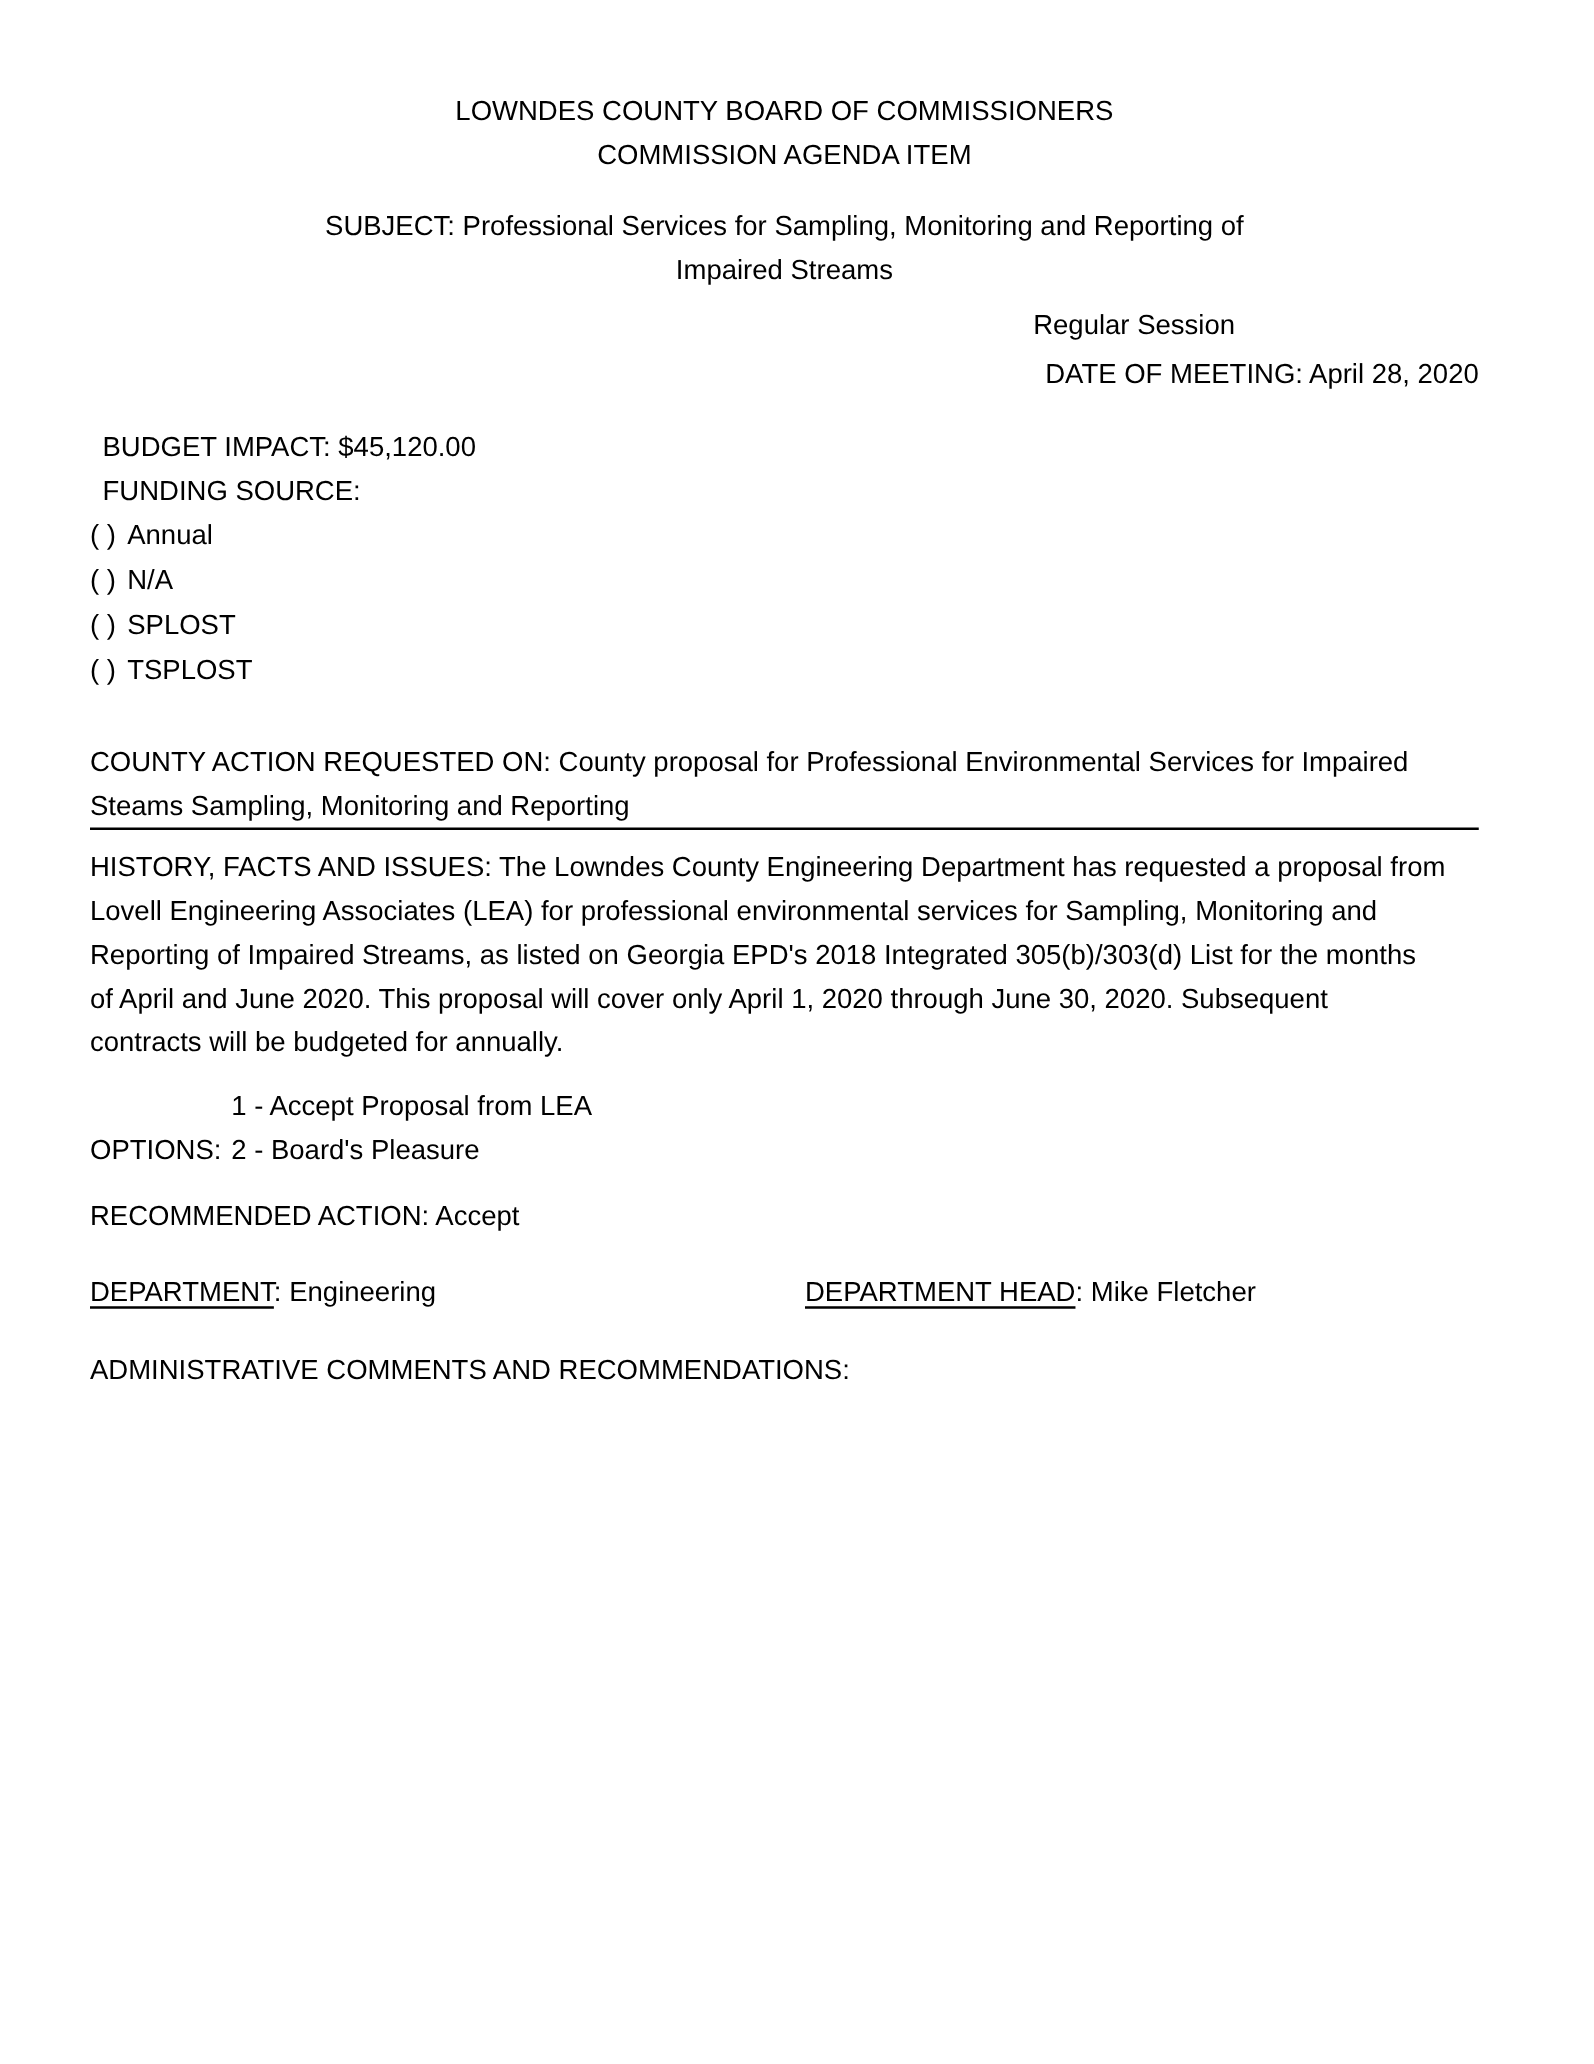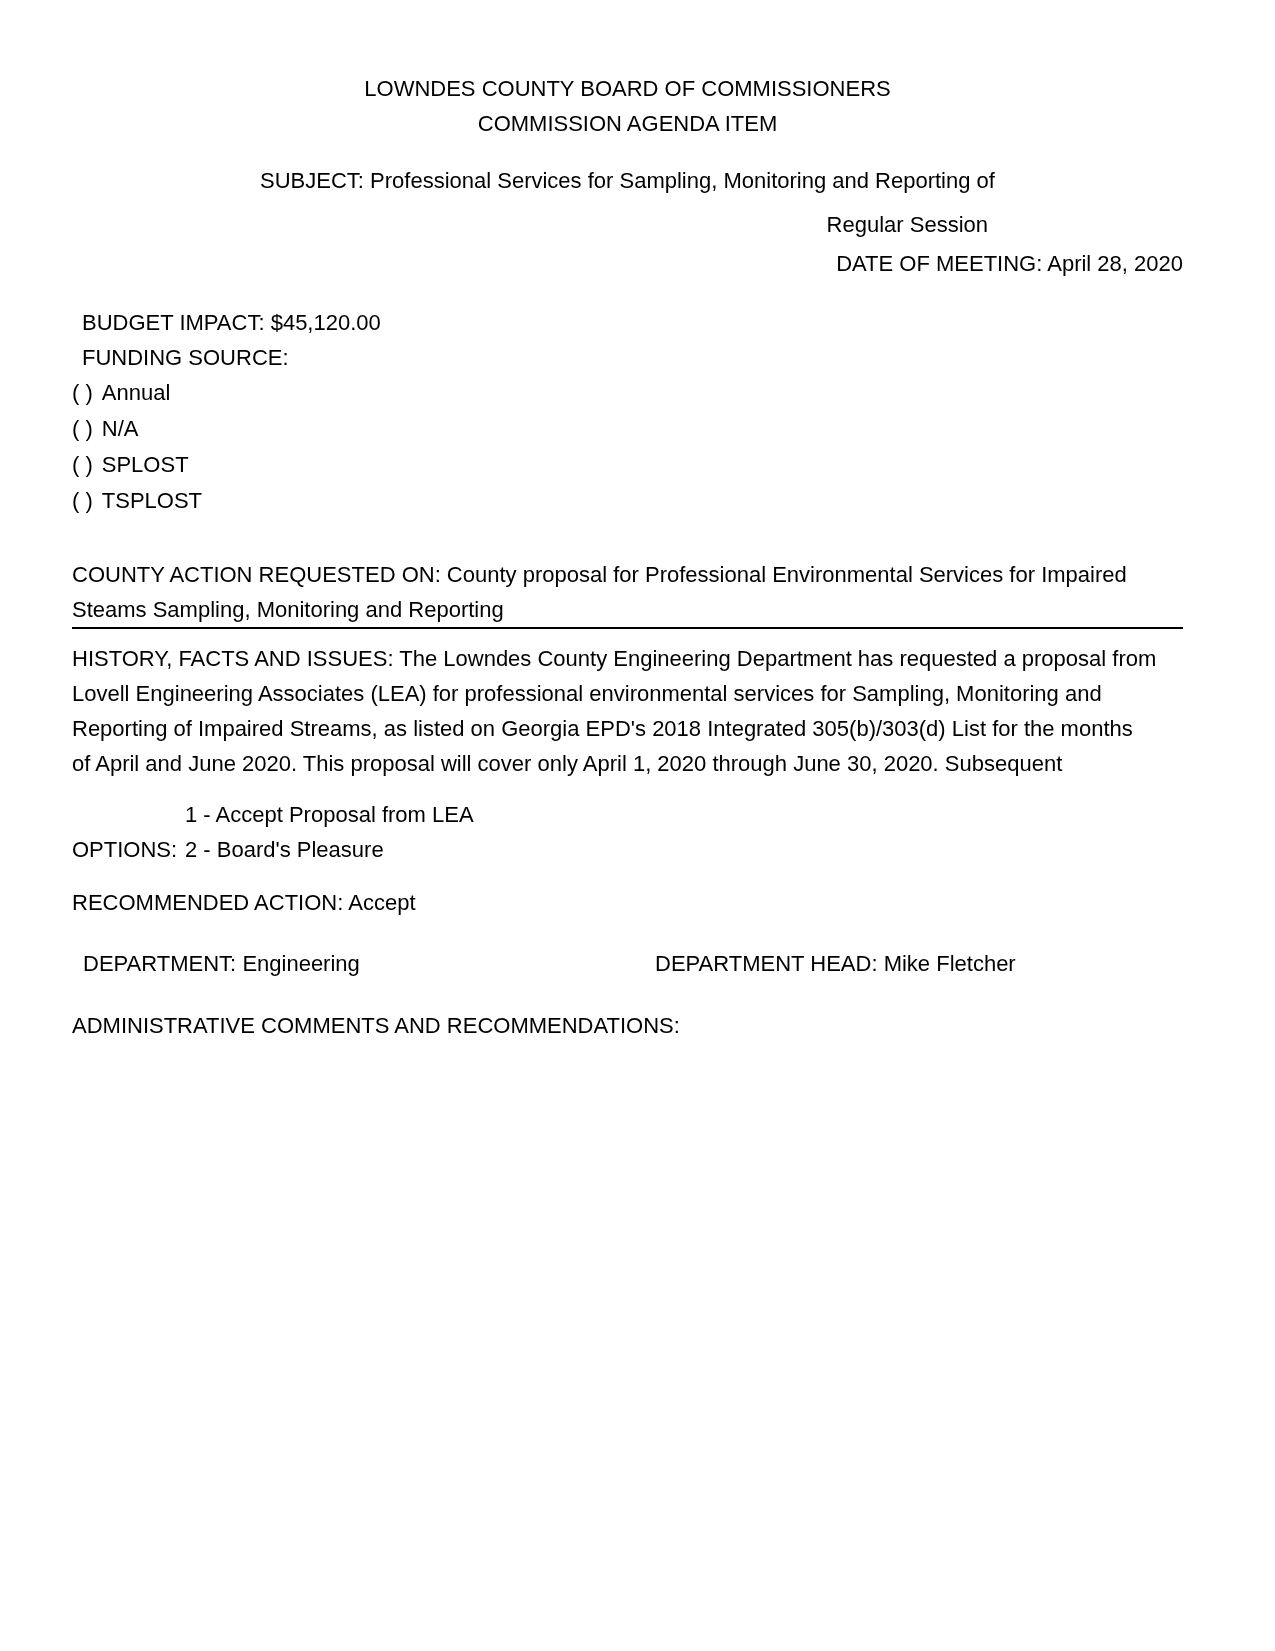--- a/index.html
+++ b/index.html
@@ -26,37 +26,38 @@
   .funding-option .cb-label { margin-left: 9px; }
   .county-action-block { margin-top: 38px; }
   .divider { border: none; border-top: 2px solid #000000; margin: 0; height: 0; }
   .history-block { margin-top: 12px; }
   .options-block { margin-top: 16px; display: flex; align-items: flex-end; }
   .options-label { width: 113px; flex: 0 0 113px; }
   .recommended-line { margin-top: 18px; }
   .dept-row { margin-top: 26px; display: flex; }
   .dept-left { width: 572px; flex: 0 0 572px; }
   .u-label {
+    text-decoration: underline;
     text-decoration-thickness: 1.5px;
     text-underline-offset: 4px;
-    margin-left: 11px;
   }
   .kv-value { margin-left: 0.28em; }
   .admin-line { margin-top: 27px; }
 </style>
 </head>
 <body>
 
 <div class="doc-header">
   <div class="line">LOWNDES COUNTY BOARD OF COMMISSIONERS</div>
   <div class="line">COMMISSION AGENDA ITEM</div>
 </div>
 
 <div class="subject-block">
   <div class="line">SUBJECT: Professional Services for Sampling, Monitoring and Reporting of</div>
+  <div class="line">Impaired Streams</div>
 </div>
 
 <div class="session-line line">Regular Session</div>
 
 <div class="date-line line">DATE OF MEETING: April 28, 2020</div>
 
 <div class="budget-block">
   <div class="line">BUDGET IMPACT: $45,120.00</div>
   <div class="line">FUNDING SOURCE:</div>
 </div>
@@ -81,20 +82,21 @@
   <div class="line">Steams Sampling, Monitoring and Reporting</div>
 </div>
 
 <hr class="divider">
 
 <div class="history-block">
   <div class="line">HISTORY, FACTS AND ISSUES: The Lowndes County Engineering Department has requested a proposal from</div>
   <div class="line">Lovell Engineering Associates (LEA) for professional environmental services for Sampling, Monitoring and</div>
   <div class="line">Reporting of Impaired Streams, as listed on Georgia EPD's 2018 Integrated 305(b)/303(d) List for the months</div>
   <div class="line">of April and June 2020. This proposal will cover only April 1, 2020 through June 30, 2020. Subsequent</div>
+  <div class="line">contracts will be budgeted for annually.</div>
 </div>
 
 <div class="options-block">
   <div class="options-label line">OPTIONS:</div>
   <div class="options-items">
     <div class="line">1 - Accept Proposal from LEA</div>
     <div class="line">2 - Board's Pleasure</div>
   </div>
 </div>
 

